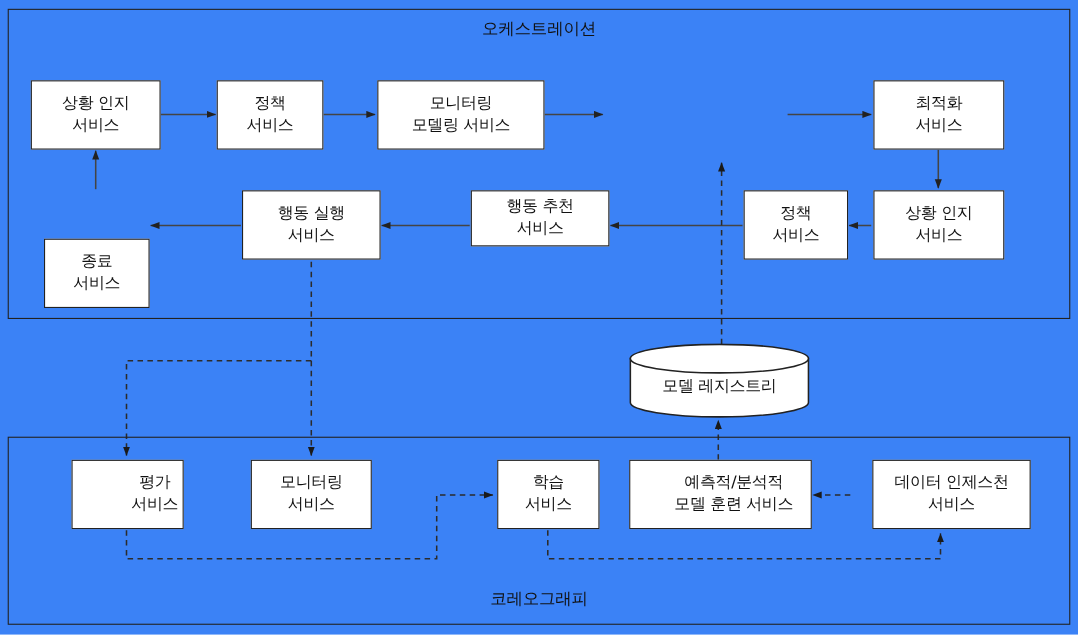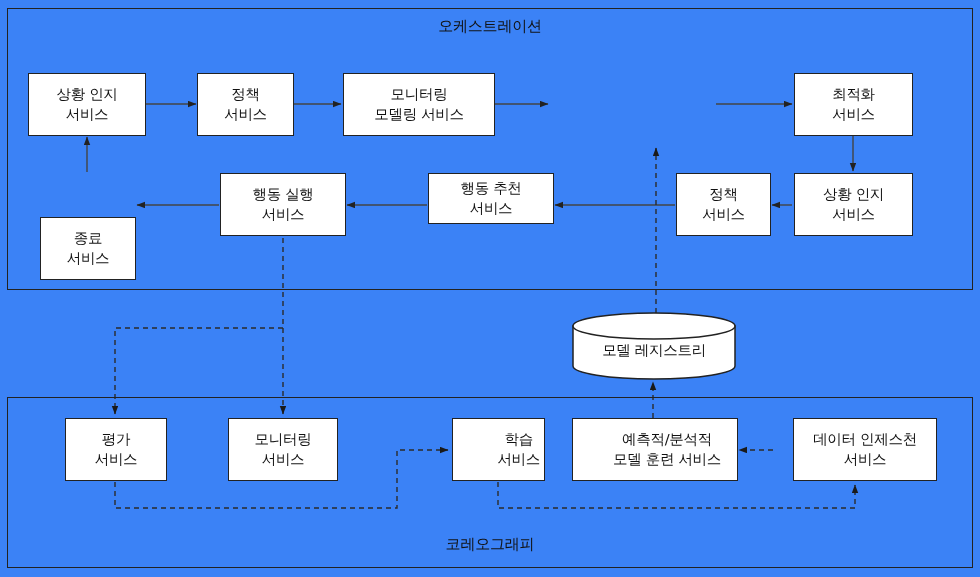--- a/index.html
+++ b/index.html
@@ -185,31 +185,31 @@
     <svg width="164" height="68" viewBox="0 0 164 68" xmlns="http://www.w3.org/2000/svg">
       <path d="M1,14 L1,54 A81,13 0 0 0 163,54 L163,14 Z" fill="#ffffff" stroke="#222222" stroke-width="1.5"></path>
       <ellipse cx="82" cy="14" rx="81" ry="13" fill="#ffffff" stroke="#222222" stroke-width="1.5"></ellipse>
     </svg>
     <div class="cylinder-label">모델 레지스트리</div>
   </div>
 
   <div class="container-box" style="left:7px; top:397px; width:966px; height:171px;"></div>
   <div class="container-title" style="left:390px; top:535px; width:200px;">코레오그래피</div>
 
-  <div class="node" style="left:65px; top:418px; width:102px; height:63px;">
+  <div class="node" style="left:65px; top:418px; width:102px; height:63px;justify-content:flex-end;">
     <span class="node-label">평가
 서비스</span>
   </div>
 
   <div class="node" style="left:228px; top:418px; width:110px; height:63px;">
     <span class="node-label">모니터링
 서비스</span>
   </div>
 
-  <div class="node" style="left:452px; top:418px; width:93px; height:63px;justify-content:flex-end;">
+  <div class="node" style="left:452px; top:418px; width:93px; height:63px;">
     <span class="node-label">학습
 서비스</span>
   </div>
 
   <div class="node" style="left:572px; top:418px; width:166px; height:63px;padding-left:24px;">
     <span class="node-label">예측적/분석적
 모델 훈련 서비스</span>
   </div>
 
   <div class="node" style="left:793px; top:418px; width:144px; height:63px;justify-content:center;">

